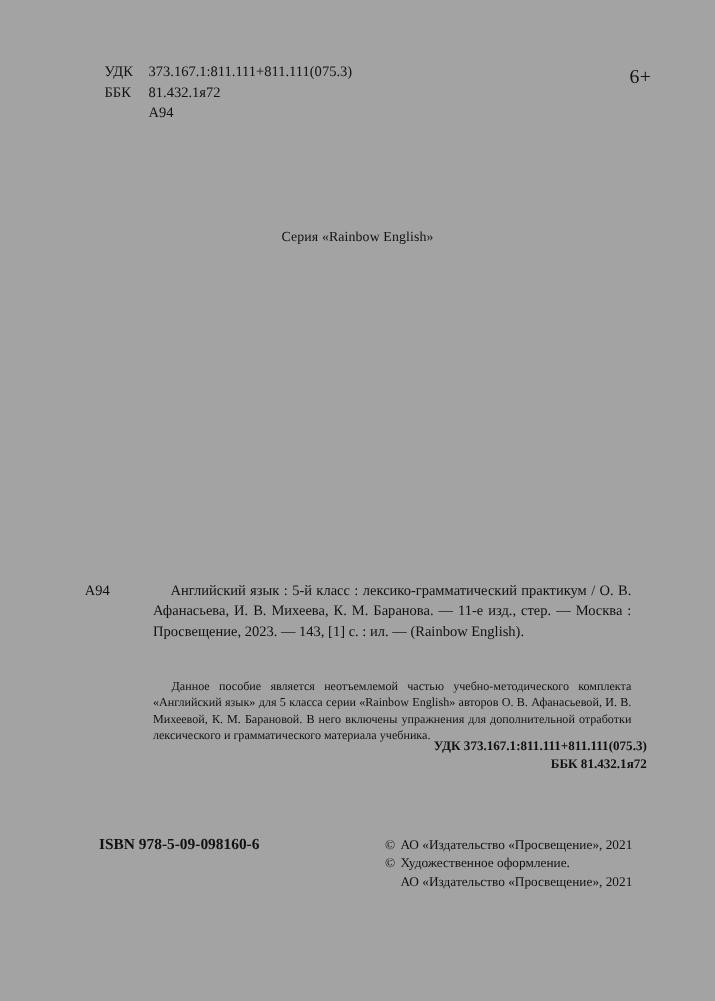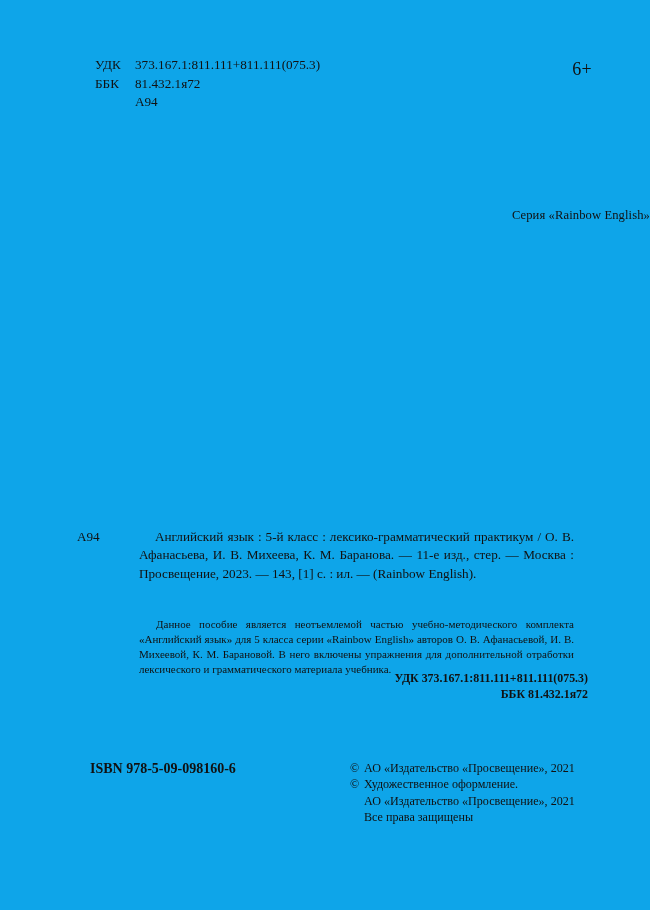--- a/index.html
+++ b/index.html
@@ -11,21 +11,21 @@
     width: 650px;
     height: 910px;
     position: relative;
     font-family: "Liberation Serif", "DejaVu Serif", serif;
     color: #111111;
     overflow: hidden;
   }
   .page {
     position: absolute;
     inset: 0;
-    background: #0ea5e9;
+    background: #a3a3a3;
   }
 
   
   .header-block {
     position: absolute;
     left: 95px;
     top: 56px;
     font-size: 13.2px;
     line-height: 18.5px;
     white-space: nowrap;
@@ -51,21 +51,21 @@
     line-height: 22px;
     letter-spacing: .3px;
   }
 
   
   .series-line {
     position: absolute;
     left: 0;
     right: 0;
     top: 208px;
-    text-align: right;
+    text-align: center;
     font-size: 12.6px;
     letter-spacing: .1px;
   }
 
   
   .record {
     position: absolute;
     left: 77px;
     top: 527px;
     width: 497px;
@@ -191,18 +191,15 @@
   <div class="copyright">
     <span class="cr-line">
       <span class="cr-mark">©</span><span>АО «Издательство «Просвещение», 2021</span>
     </span>
     <span class="cr-line">
       <span class="cr-mark">©</span><span>Художественное оформление.</span>
     </span>
     <span class="cr-line">
       <span class="cr-mark"></span><span>АО «Издательство «Просвещение», 2021</span>
     </span>
-    <span class="cr-line">
-      <span class="cr-mark"></span><span>Все права защищены</span>
-    </span>
   </div>
 
 </div>
 
 </body></html>

